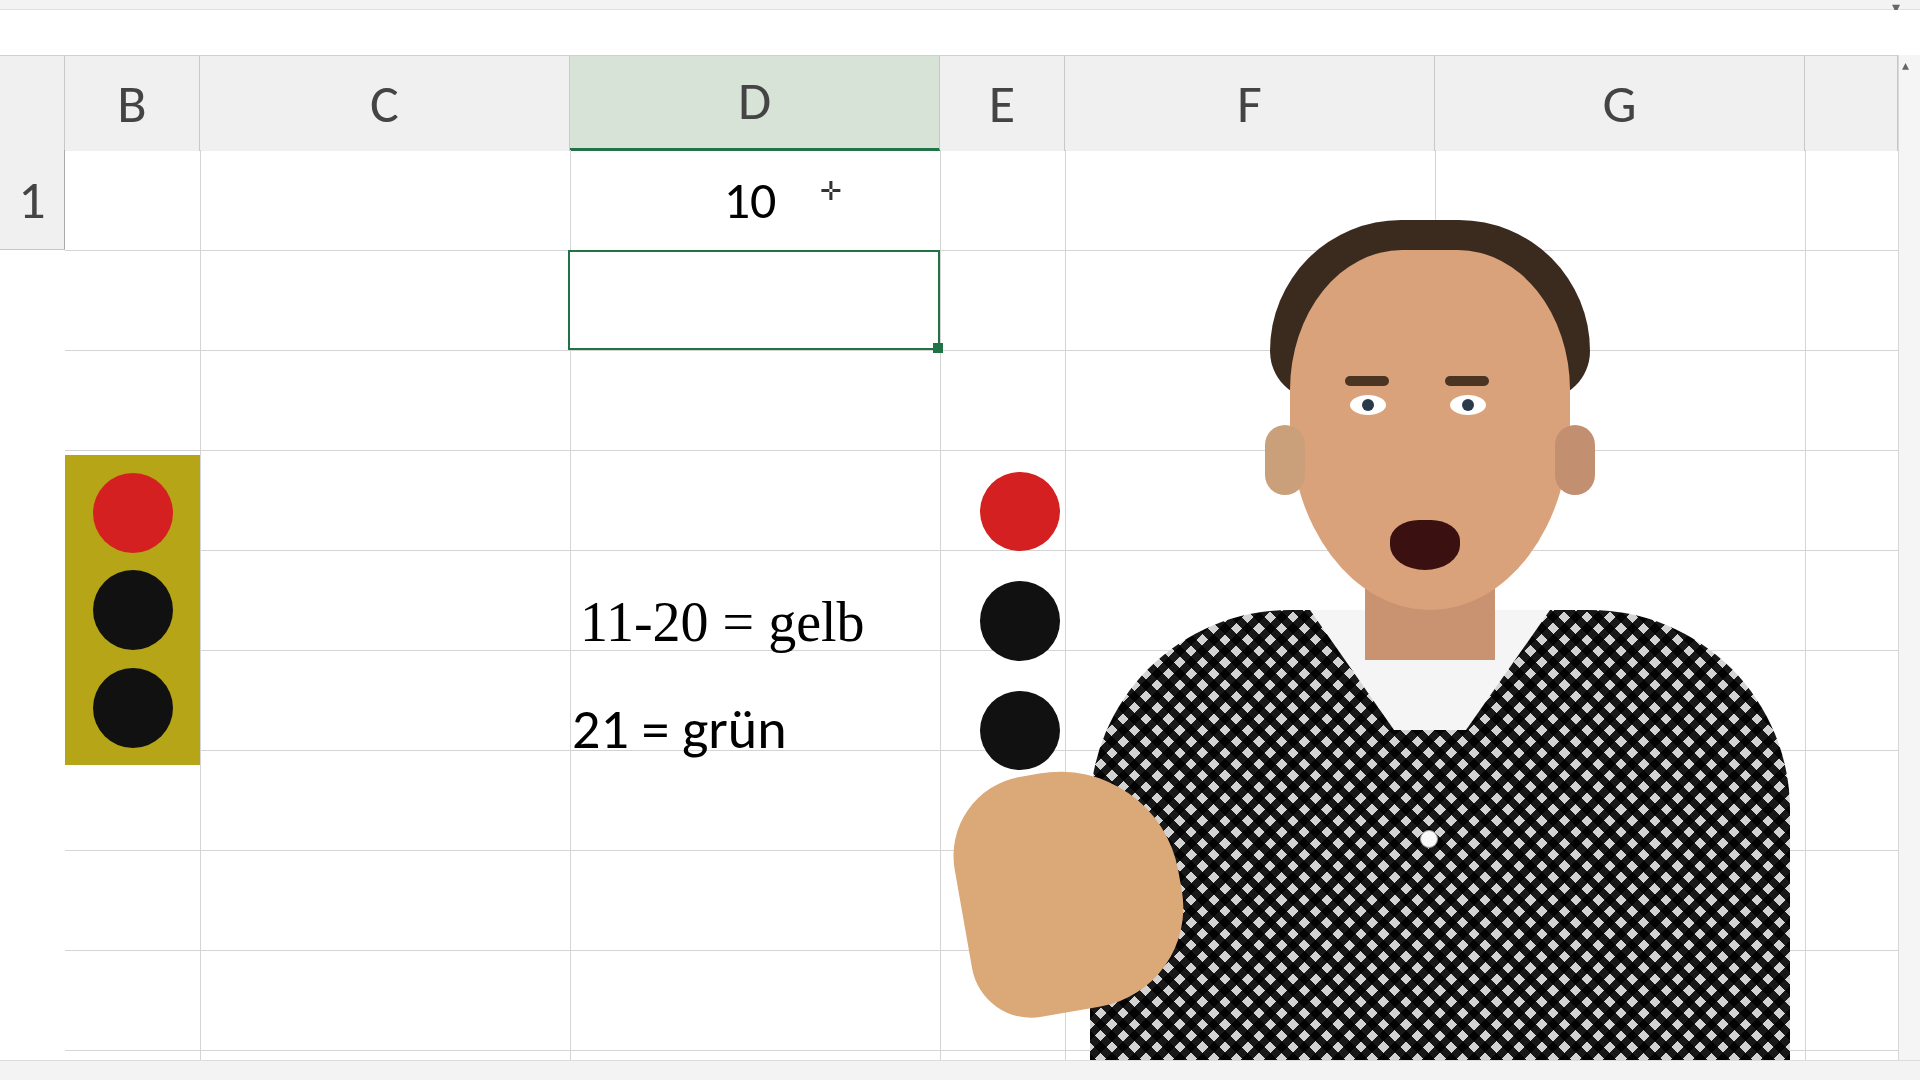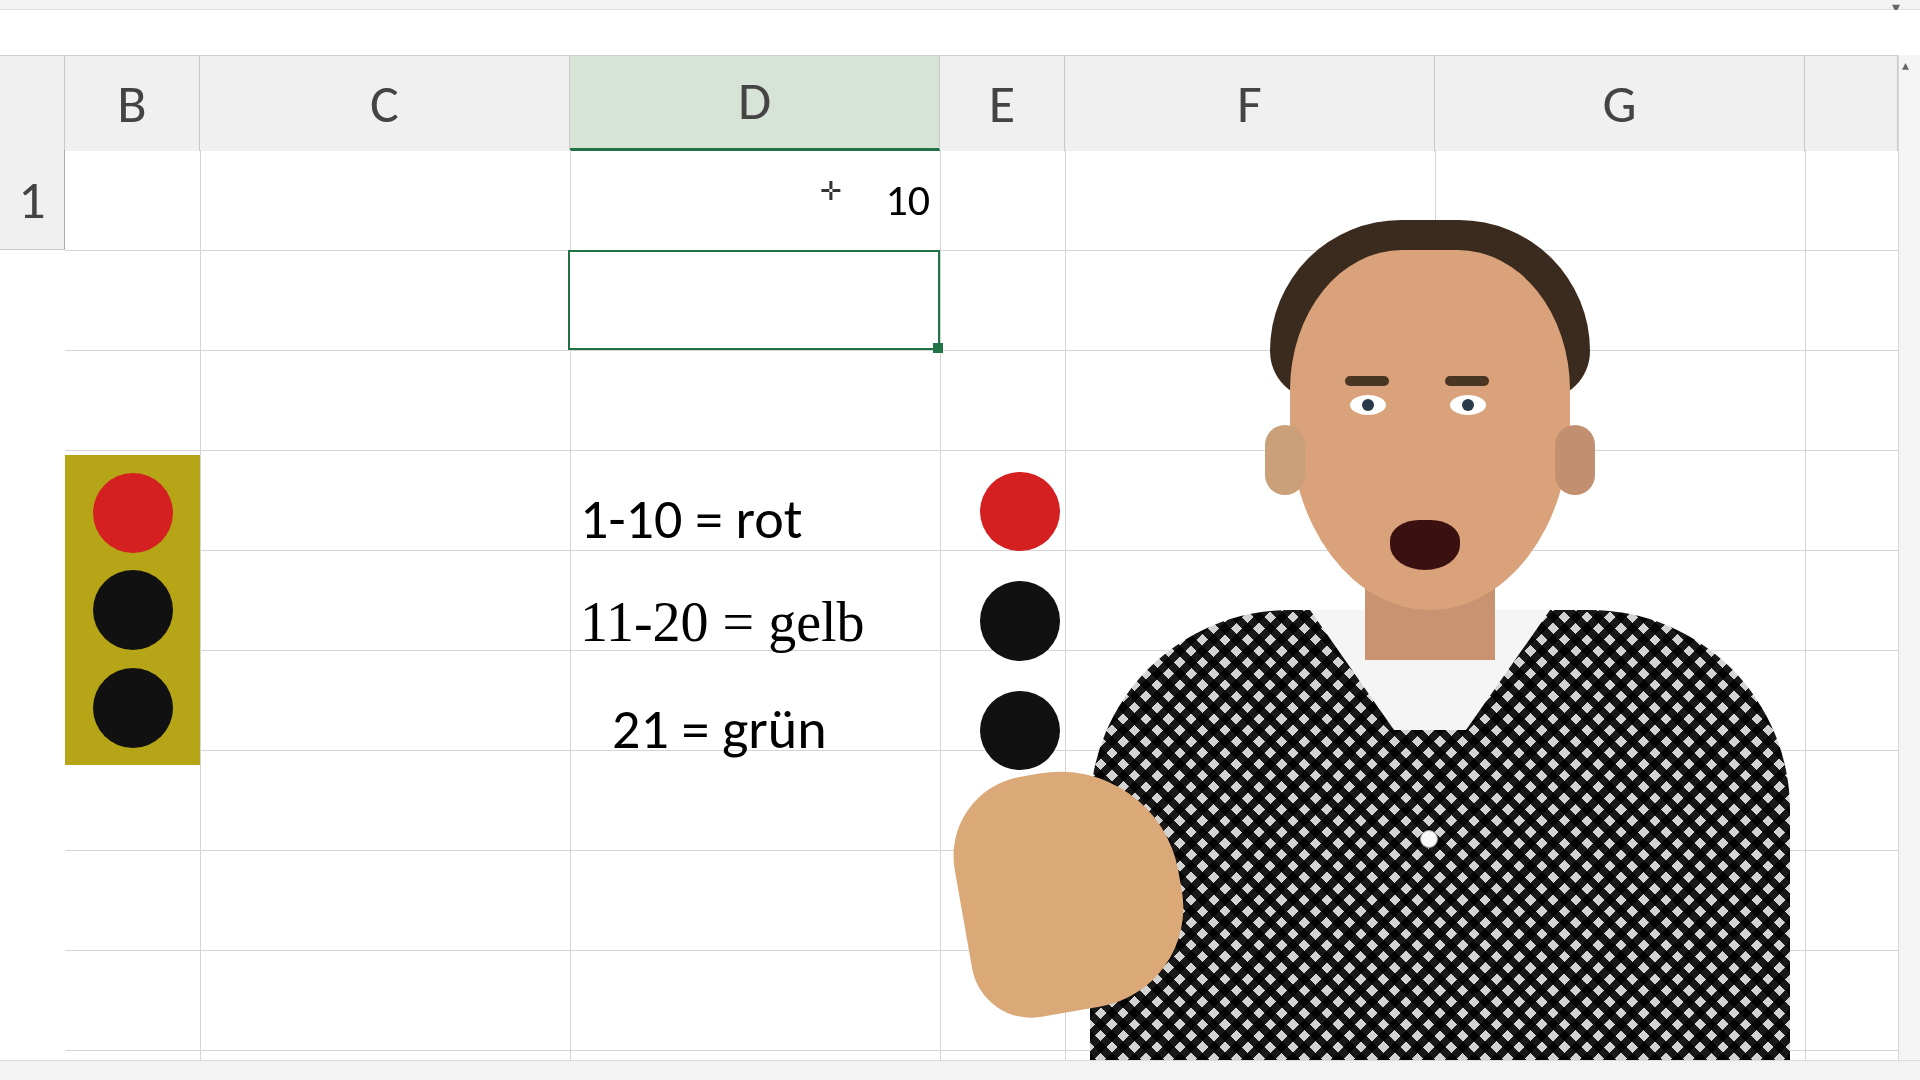--- a/index.html
+++ b/index.html
@@ -23,21 +23,21 @@
 
   
   .rowhdr { position:absolute; left:0; width:65px; display:flex; align-items:center; justify-content:center; font-size:54px; color:#444; background:#f0f0f0; border-right:1px solid #a9a9a9; border-bottom:1px solid #c8c8c8; }
 
   
   .cells { position:absolute; left:65px; top:95px; width:1855px; height:930px; }
   .vline { position:absolute; top:0; height:930px; width:1px; background:#d4d4d4; }
   .hline { position:absolute; left:0; width:1855px; height:1px; background:#d4d4d4; }
 
   
-  .val-d1 { position:absolute; font-size:44px; color:#000; text-align:right; padding-right:10px; }
+  .val-d1 { position:absolute; font-size:52px; color:#000; text-align:center; padding-right:10px; }
 
   .cursor-plus { position:absolute; font-size:26px; color:#333; font-weight:300; letter-spacing:-2px; }
 
   .selection { position:absolute; border:2px solid #217346; background:#fff; }
   .selection::after { content:""; position:absolute; right:-5px; bottom:-5px; width:10px; height:10px; background:#217346; }
 
   
   .tlight { position:absolute; background:#b6a516; display:flex; flex-direction:column; align-items:center; justify-content:space-evenly; }
   .bulb { border-radius:50%; }
 
@@ -140,23 +140,22 @@
   <div class="cursor-plus" style="left:820px; top:120px;">✛</div>
 
   <div class="selection" style="left:568px; top:195px; width:372px; height:100px;"></div>
 
   <div class="tlight" style="left:65px; top:400px; width:135px; height:310px;">
     <div class="bulb" style="width: 80px; height: 80px; background: rgb(212, 32, 32);"></div>
     <div class="bulb" style="width: 80px; height: 80px; background: rgb(17, 17, 17);"></div>
     <div class="bulb" style="width: 80px; height: 80px; background: rgb(17, 17, 17);"></div>
   </div>
 
-  <div class="rule" style="left:580px; top:430px;">1-10 = rot</div>
   <div class="rule" style="left:580px; top:535px;font-family:Liberation Serif, serif;">11-20 = gelb</div>
-  <div class="rule" style="left:612px; top:640px;">21 = grün</div>
+  <div class="rule" style="left:572px; top:640px;">21 = grün</div>
 
   <div class="tlight2" style="left:955px; top:405px; width:130px; height:310px;">
     <div class="bulb" style="width: 80px; height: 80px; background: rgb(212, 32, 32);"></div>
     <div class="bulb" style="width: 80px; height: 80px; background: rgb(17, 17, 17);"></div>
     <div class="bulb" style="width: 80px; height: 80px; background: rgb(17, 17, 17);"></div>
   </div>
 </div>
 
 <div class="presenter">
   <div class="torso"></div>

